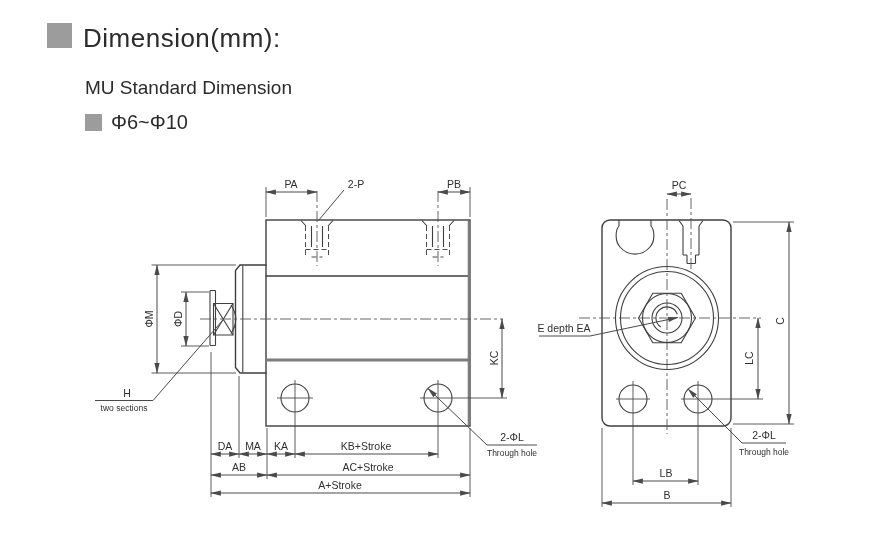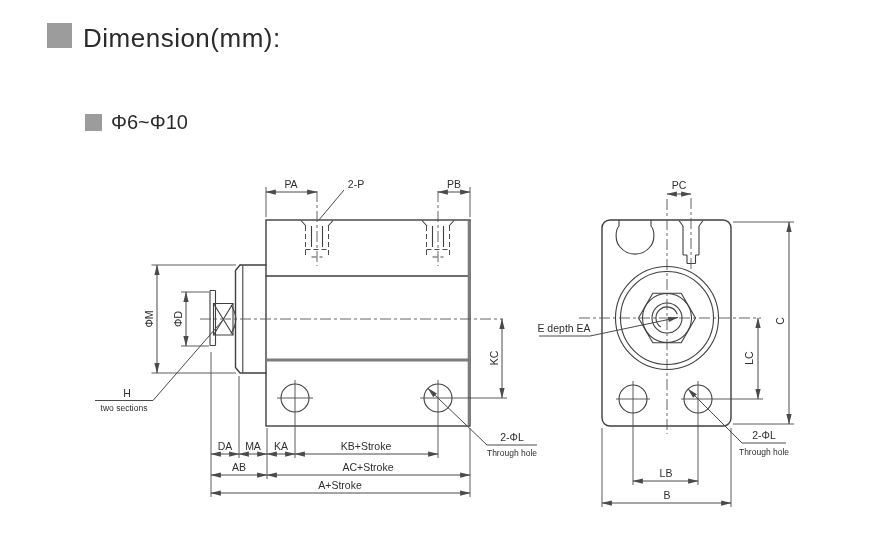--- a/index.html
+++ b/index.html
@@ -26,20 +26,21 @@
 </head>
 <body>
 
 <div class="page">
 
   <div class="hdr">
     <div class="bullet-lg"></div>
     <div class="title">Dimension(mm):</div>
   </div>
 
+  <div class="sub">MU Standard Dimension</div>
 
   <div class="range-row">
     <div class="bullet-sm"></div>
     <div class="range">Φ6~Φ10</div>
   </div>
 
   <svg class="drawing" width="870" height="535" viewBox="0 0 870 535">
     <defs>
       <marker id="arr" viewBox="0 0 12 8" refX="11.3" refY="4" markerWidth="11" markerHeight="7" orient="auto-start-reverse">
         <path d="M0,1 L12,4 L0,7 Z" fill="#4a4a4a"></path>

